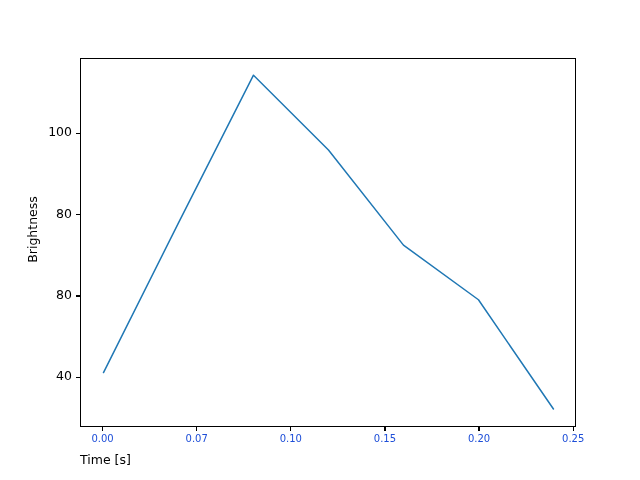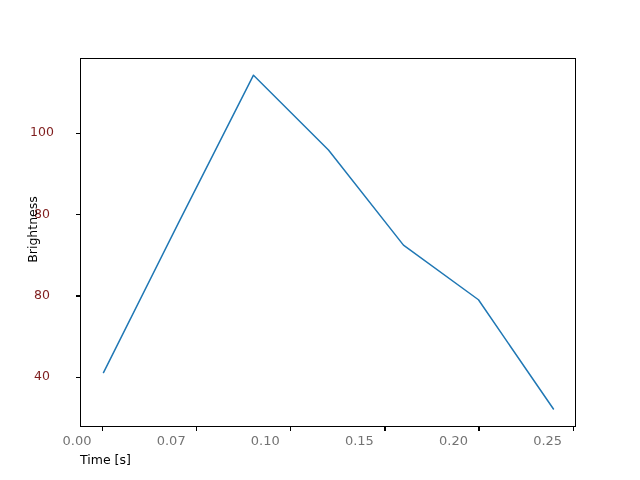--- a/index.html
+++ b/index.html
@@ -62,45 +62,46 @@
     top: 0;
     width: 1.2px;
     height: 4px;
     background: #000000;
   }
   .xtick .tick-label {
     position: absolute;
     left: -40px;
     top: 6px;
     width: 80px;
-    font-size: 13px;
-    color: #737373;
+    text-align: center;
+    font-size: 10px;
+    color: #1d4ed8;
   }
   .ytick {
     position: absolute;
     left: 80px;
     width: 0;
     height: 0;
   }
   .ytick .tick-mark {
     position: absolute;
     left: -4px;
     top: -0.6px;
     width: 4px;
     height: 1.2px;
     background: #000000;
   }
   .ytick .tick-label {
     position: absolute;
     right: 8px;
     top: -9px;
     width: 60px;
-    text-align: center;
+    text-align: right;
     font-size: 12.5px;
-    color: #7f1d1d;
+    color: #000000;
   }
   
   #xlabel {
     position: absolute;
     left: 80px;
     top: 452px;
     width: 496px;
     font-size: 12.5px;
     color: #000000;
   }

